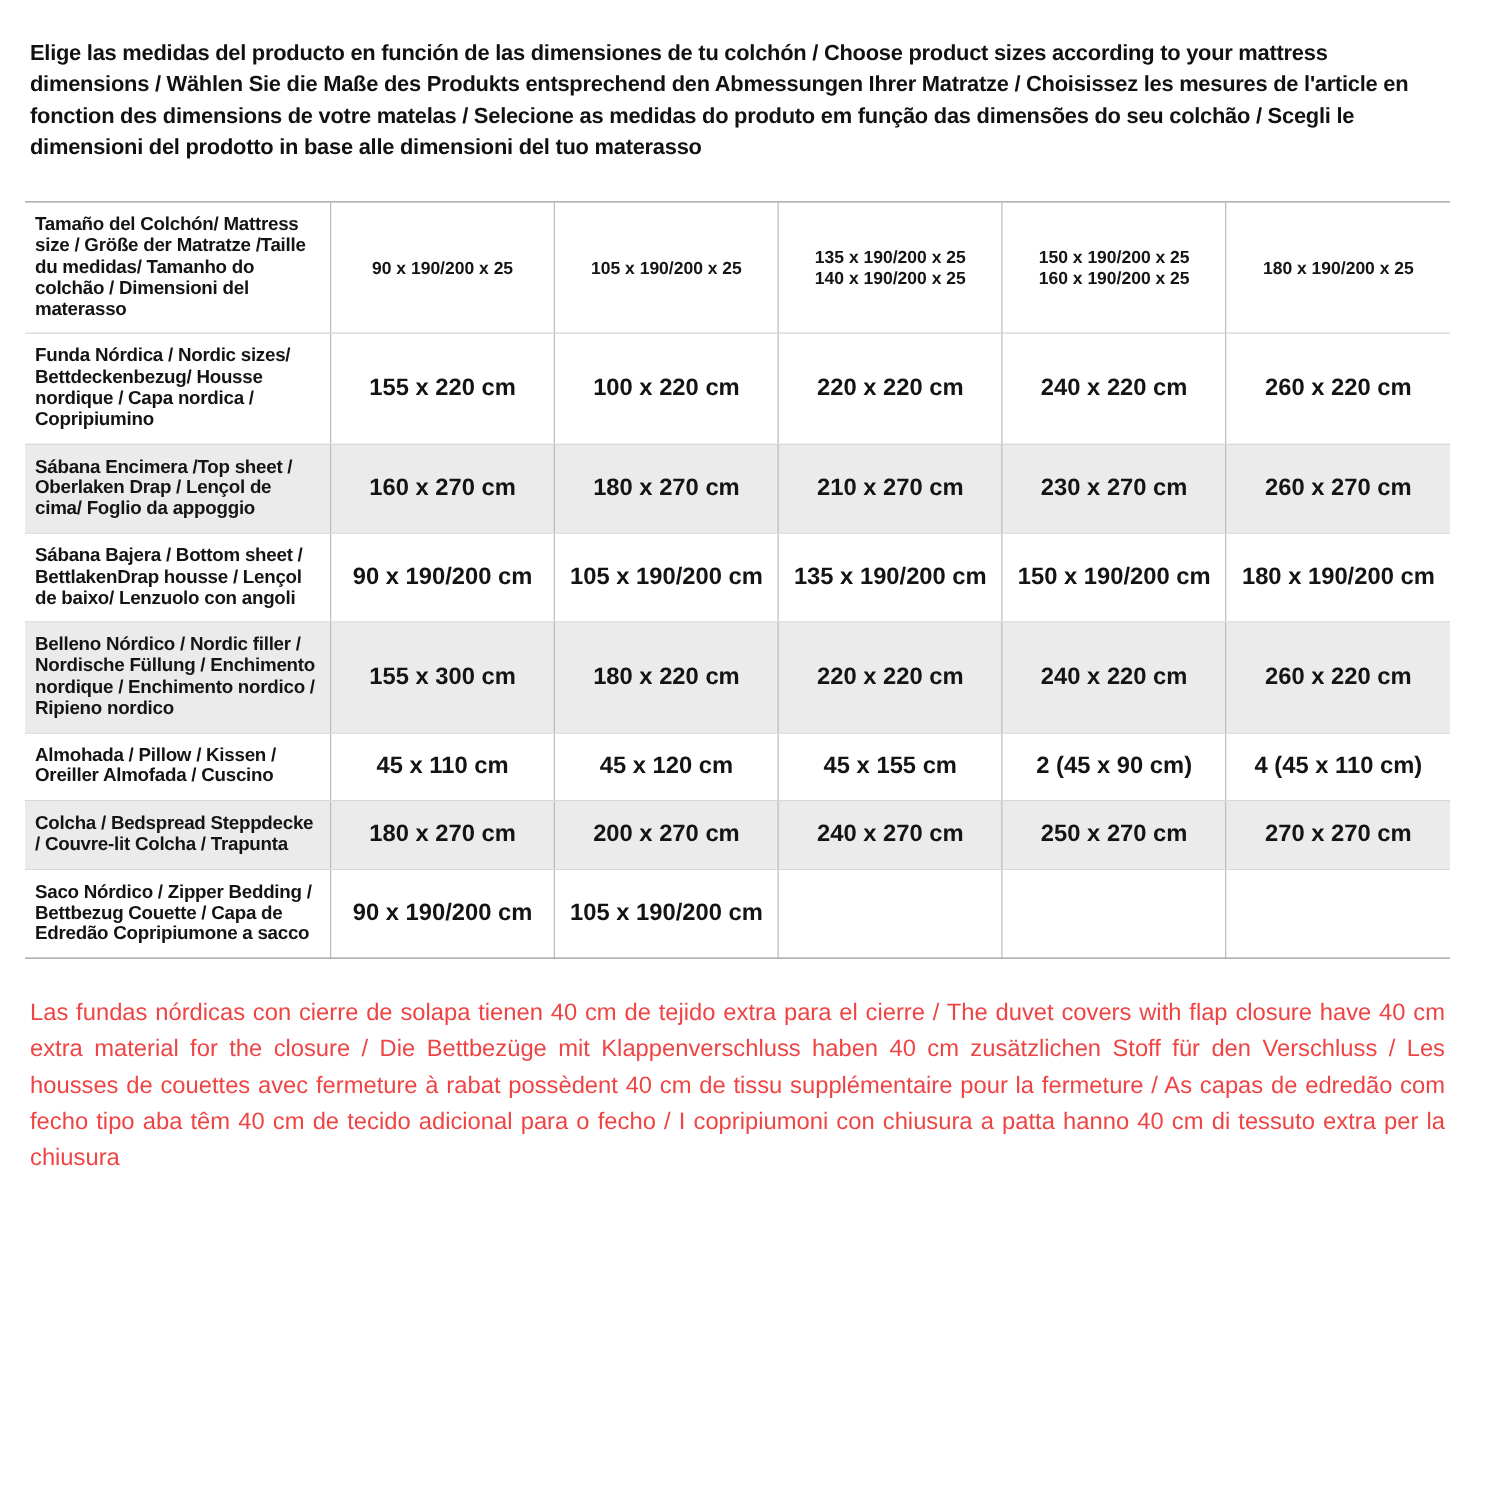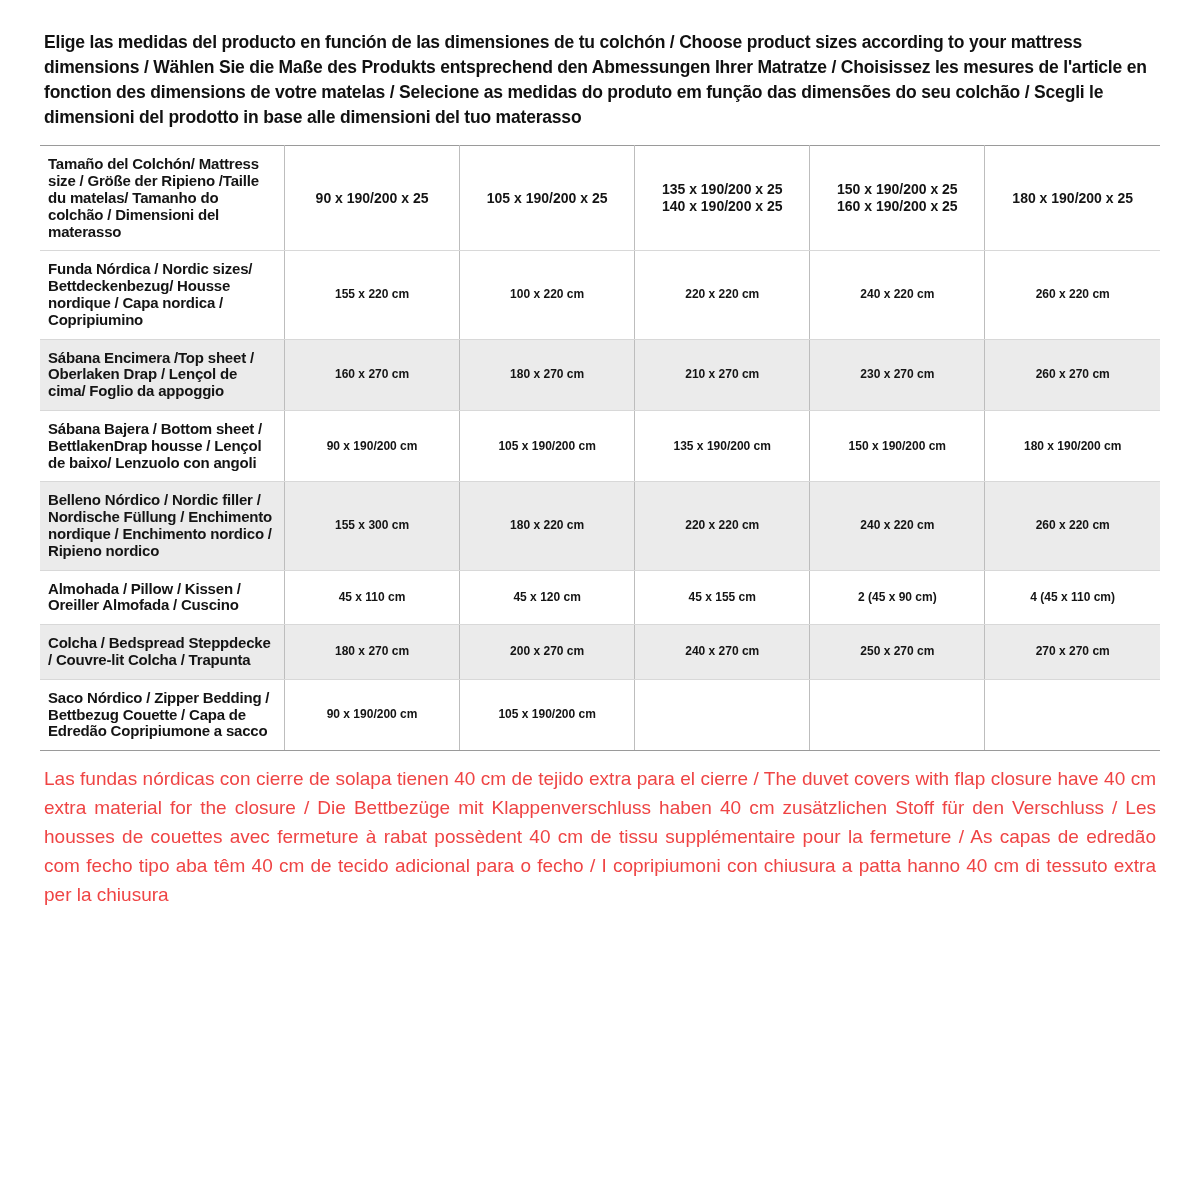--- a/index.html
+++ b/index.html
@@ -11,23 +11,24 @@
     width: 1200px;
     height: 1200px;
     font-family: "Liberation Sans", sans-serif;
     color: #1a1a1a;
     overflow: hidden;
   }
   .page {
     width: 1200px;
     height: 1200px;
     box-sizing: border-box;
-    padding: 30px 40px 10px 40px;
+    padding: 30px 40px 10px 20px;
     display: flex;
     flex-direction: column;
+    gap: 16px;
   }
   .intro {
     font-size: 17.5px;
     font-weight: bold;
     line-height: 1.42;
     letter-spacing: -0.2px;
     color: #111;
     margin-bottom: 16px;
     padding: 0 4px;
   }
@@ -67,21 +68,21 @@
     font-size: 15px;
     font-weight: bold;
     line-height: 1.12;
     letter-spacing: -0.2px;
     text-align: left;
     padding-left: 10px;
     color: #141414;
     width: 228px;
   }
   .value-cell {
-    font-size: 12px;
+    font-size: 19px;
     font-weight: bold;
     text-align: center;
     line-height: 1.25;
     color: #141414;
   }
   .header-row .value-cell {
     font-size: 14px;
   }
   .footnote {
     margin-top: 14px;
@@ -95,21 +96,21 @@
 </head>
 <body>
 
 <div class="page">
 
   <div class="intro">Elige las medidas del producto en función de las dimensiones de tu colchón / Choose product sizes according to your mattress dimensions / Wählen Sie die Maße des Produkts entsprechend den Abmessungen Ihrer Matratze / Choisissez les mesures de l'article en fonction des dimensions de votre matelas / Selecione as medidas do produto em função das dimensões do seu colchão / Scegli le dimensioni del prodotto in base alle dimensioni del tuo materasso</div>
 
   <table class="size-table">
     <tbody>
       <tr class="row-plain header-row">
-        <td class="label-cell">Tamaño del Colchón/ Mattress size / Größe der Ripieno /Taille du matelas/ Tamanho do colchão / Dimensioni del materasso</td>
+        <td class="label-cell">Tamaño del Colchón/ Mattress size / Größe der Matratze /Taille du medidas/ Tamanho do colchão / Dimensioni del materasso</td>
         <td class="value-cell">90 x 190/200 x 25</td>
         <td class="value-cell">105 x 190/200 x 25</td>
         <td class="value-cell">135 x 190/200 x 25<br>140 x 190/200 x 25</td>
         <td class="value-cell">150 x 190/200 x 25<br>160 x 190/200 x 25</td>
         <td class="value-cell">180 x 190/200 x 25</td>
       </tr>
       <tr class="row-plain">
         <td class="label-cell">Funda Nórdica /  Nordic sizes/ Bettdeckenbezug/ Housse nordique  / Capa nordica / Copripiumino</td>
         <td class="value-cell">155 x 220 cm</td>
         <td class="value-cell">100 x 220 cm</td>

